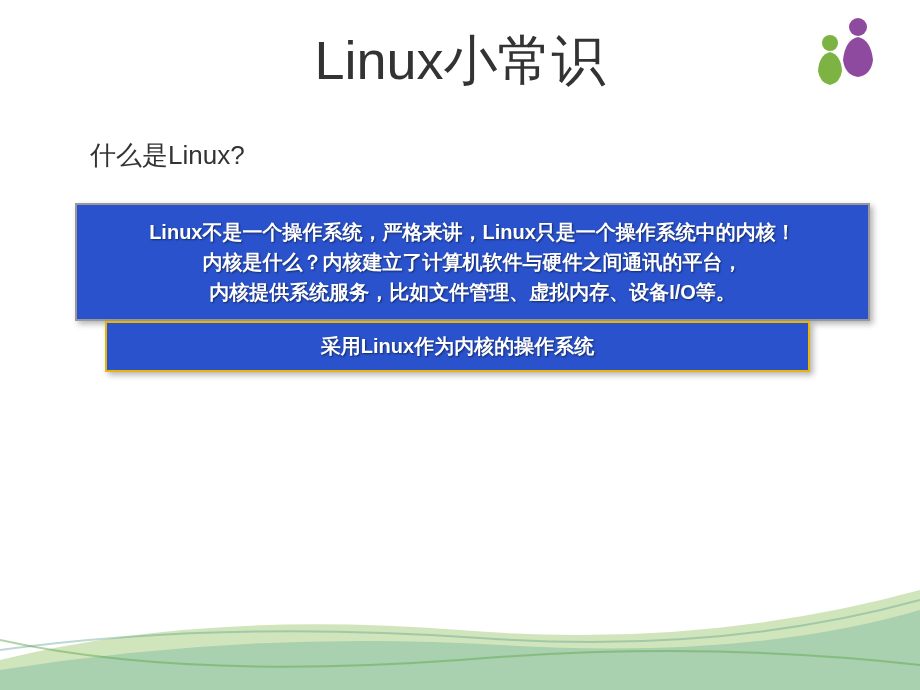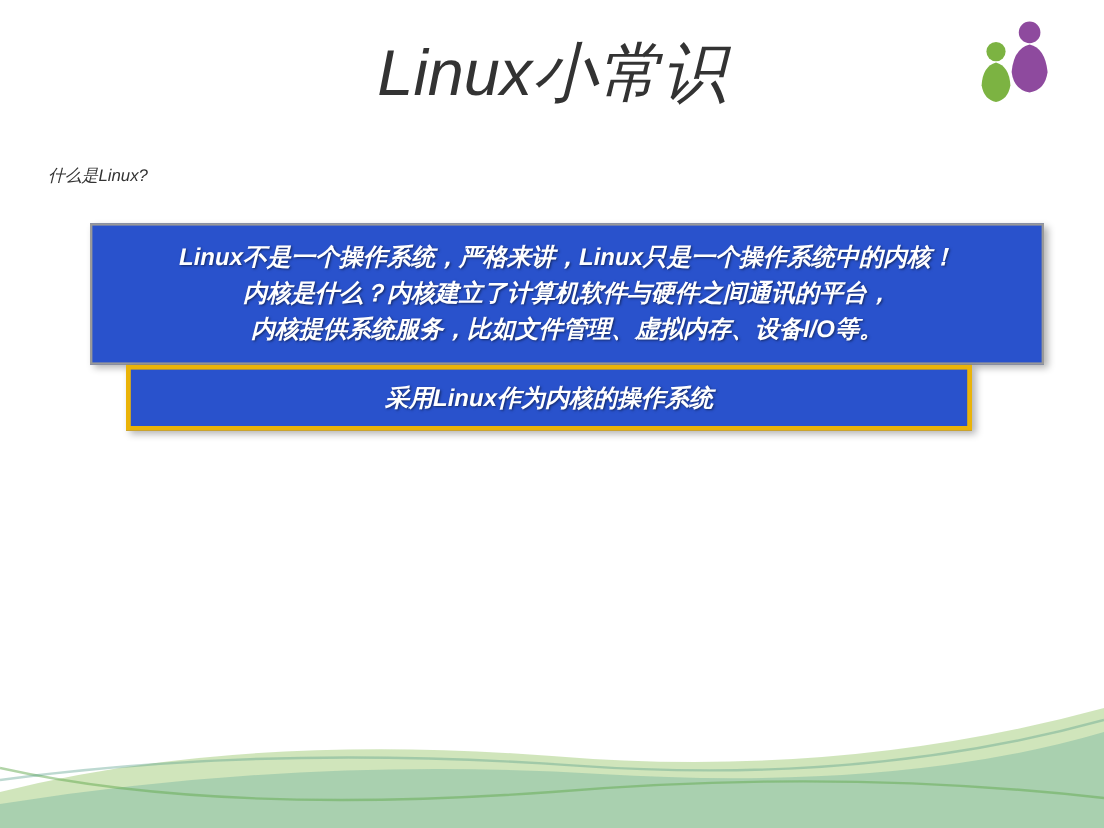--- a/index.html
+++ b/index.html
@@ -13,33 +13,33 @@
       background: white;
       font-family: "Microsoft YaHei", "SimHei", Arial, sans-serif;
       position: relative;
       overflow: hidden;
     }
     .slide {
       width: 100%;
       height: 100%;
       position: relative;
       padding: 20px 40px;
-      font-style: italic;
     }
     .title {
       font-size: 54px;
       font-weight: normal;
       text-align: center;
       color: #333;
       margin-top: 5px;
       margin-bottom: 40px;
     }
     .question {
-      font-size: 14px;
+      font-size: 26px;
       color: #333;
+      margin-left: 50px;
       margin-bottom: 30px;
       font-weight: normal;
     }
     .question2 {
       font-size: 22px;
       color: #333;
       margin-left: 50px;
       margin-top: 60px;
       margin-bottom: 50px;
       font-weight: normal;
@@ -55,21 +55,21 @@
     }
     .blue-box-text {
       color: white;
       font-size: 20px;
       font-weight: bold;
       line-height: 1.5;
       text-shadow: 1px 1px 2px rgba(0,0,0,0.5);
     }
     .blue-box2 {
       background: #2952cc;
-      border: 4px solid #eab308;
+      border: 2px solid #eab308;
       box-shadow: 3px 3px 6px rgba(0,0,0,0.3);
       padding: 10px 8px;
       margin-left: 65px;
       margin-right: 70px;
       text-align: center;
     }
     .blue-box2-text {
       color: white;
       font-size: 20px;
       font-weight: bold;

